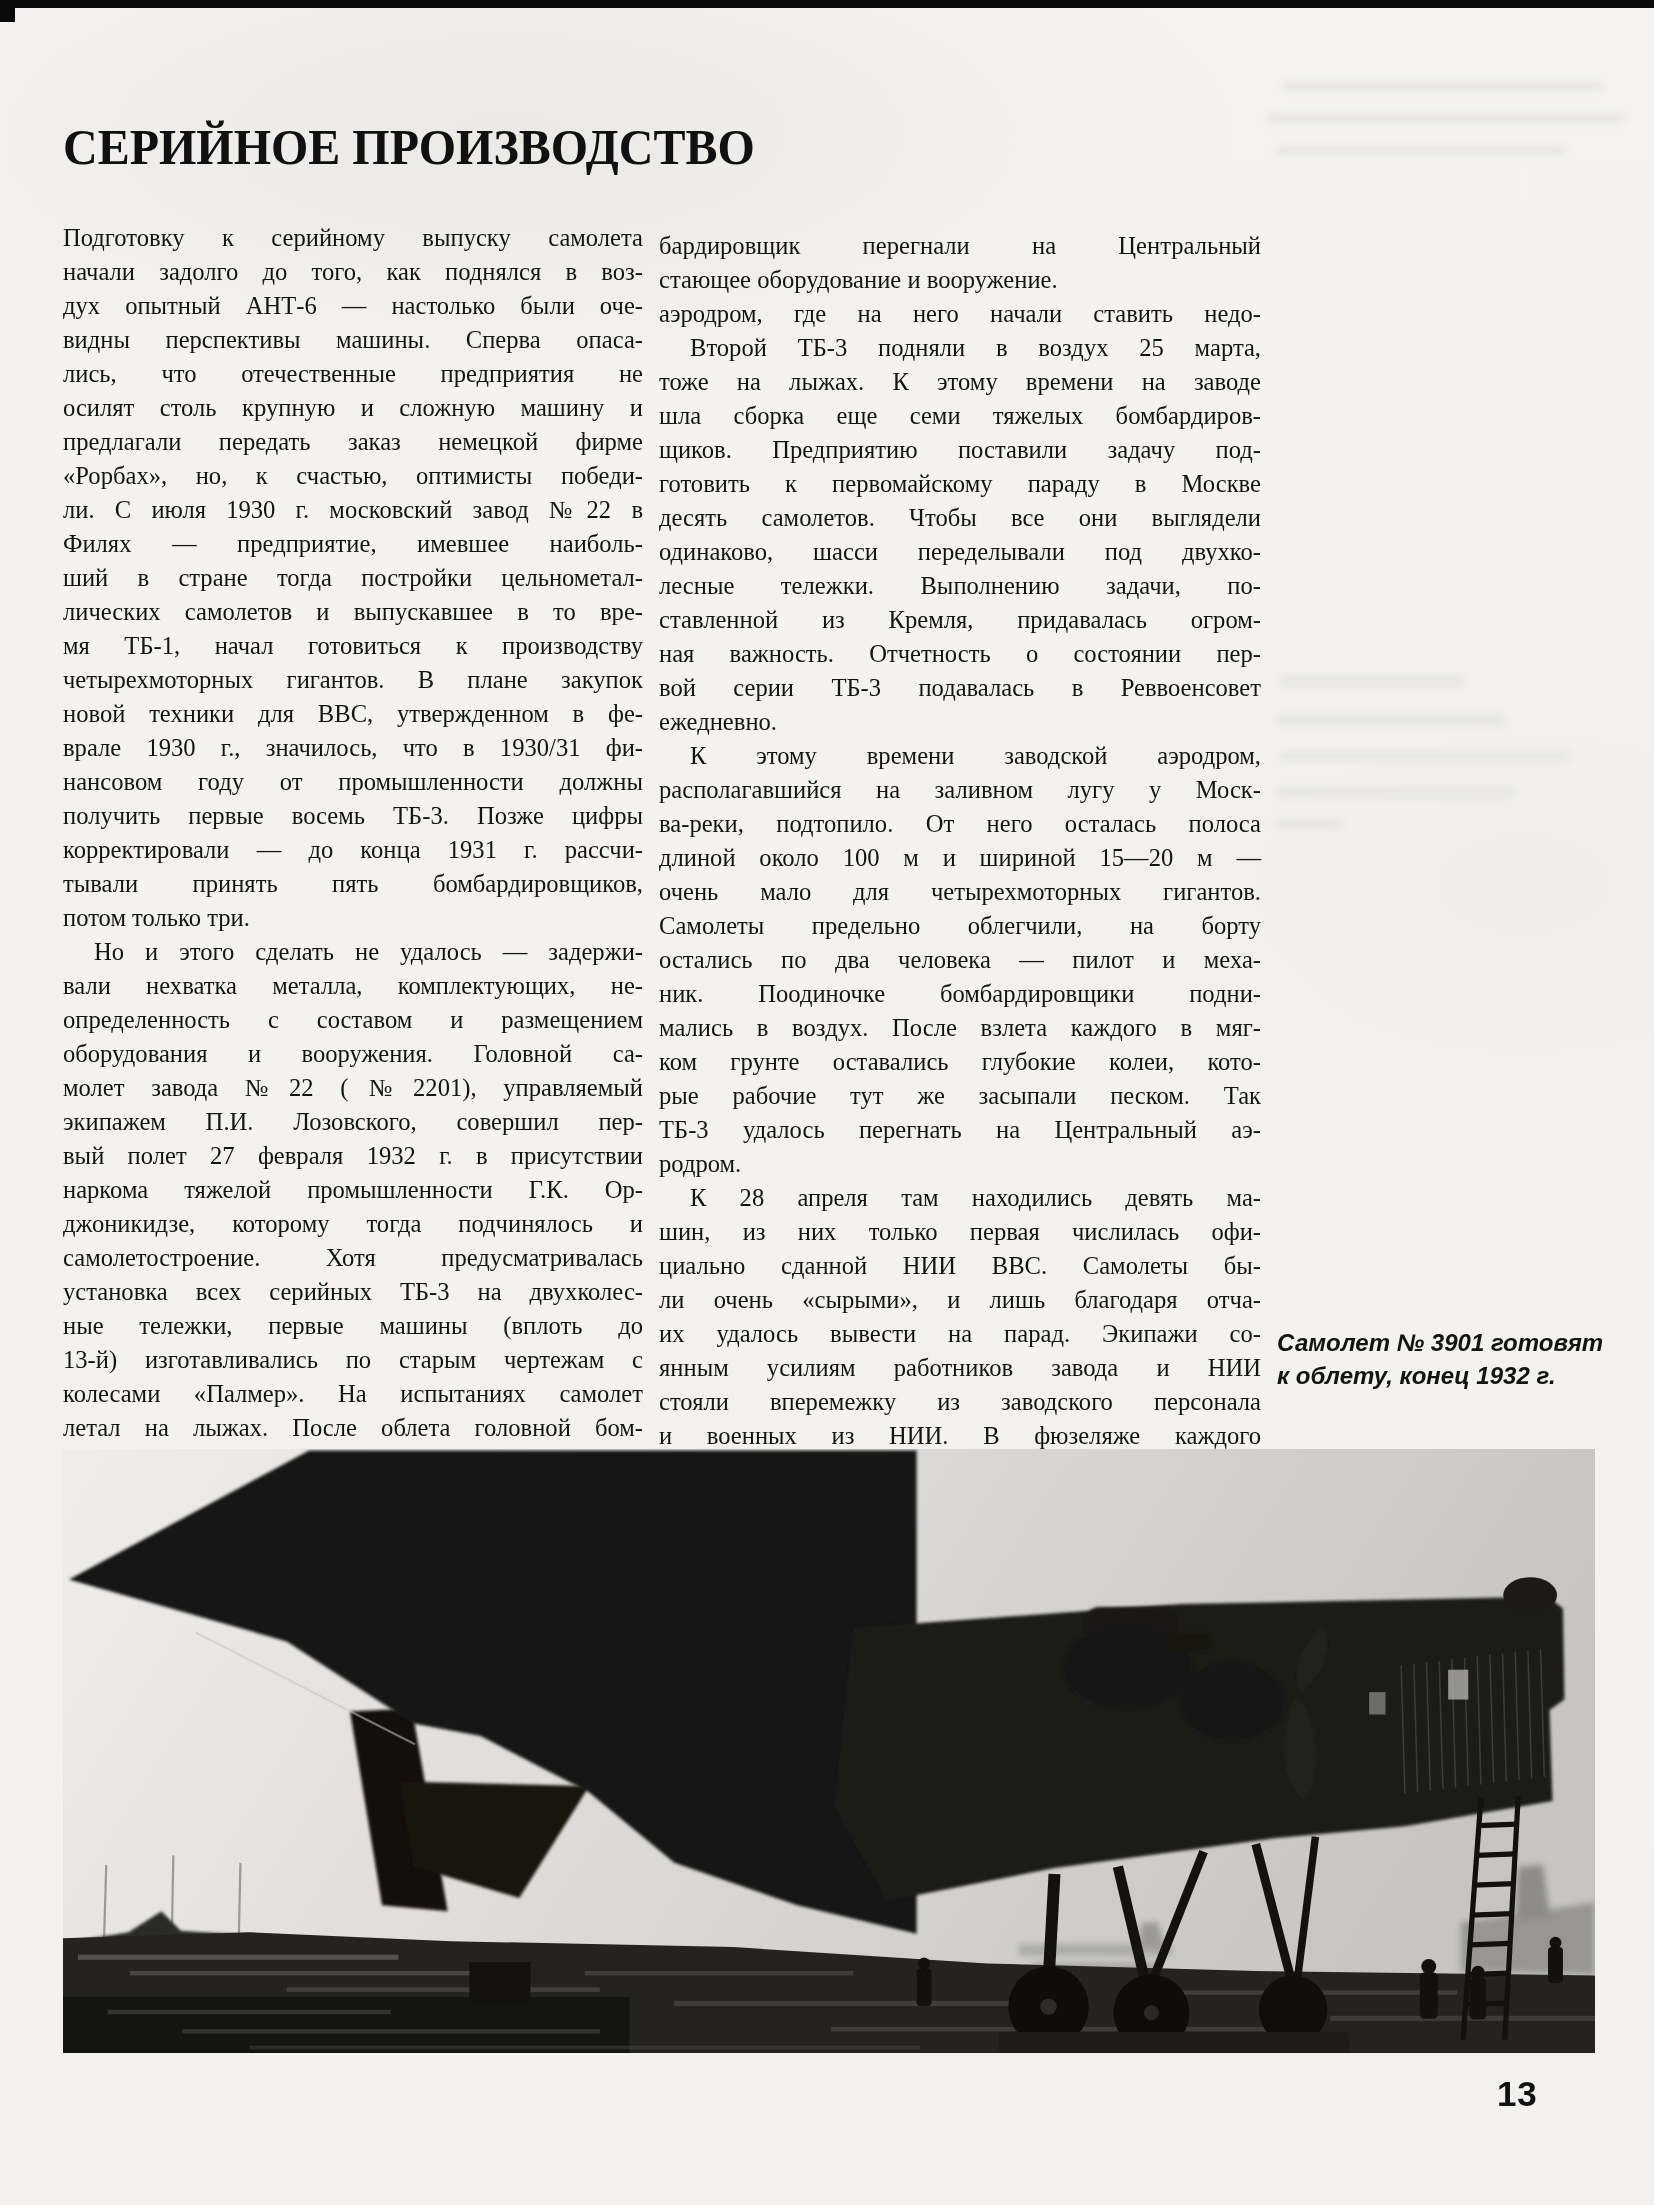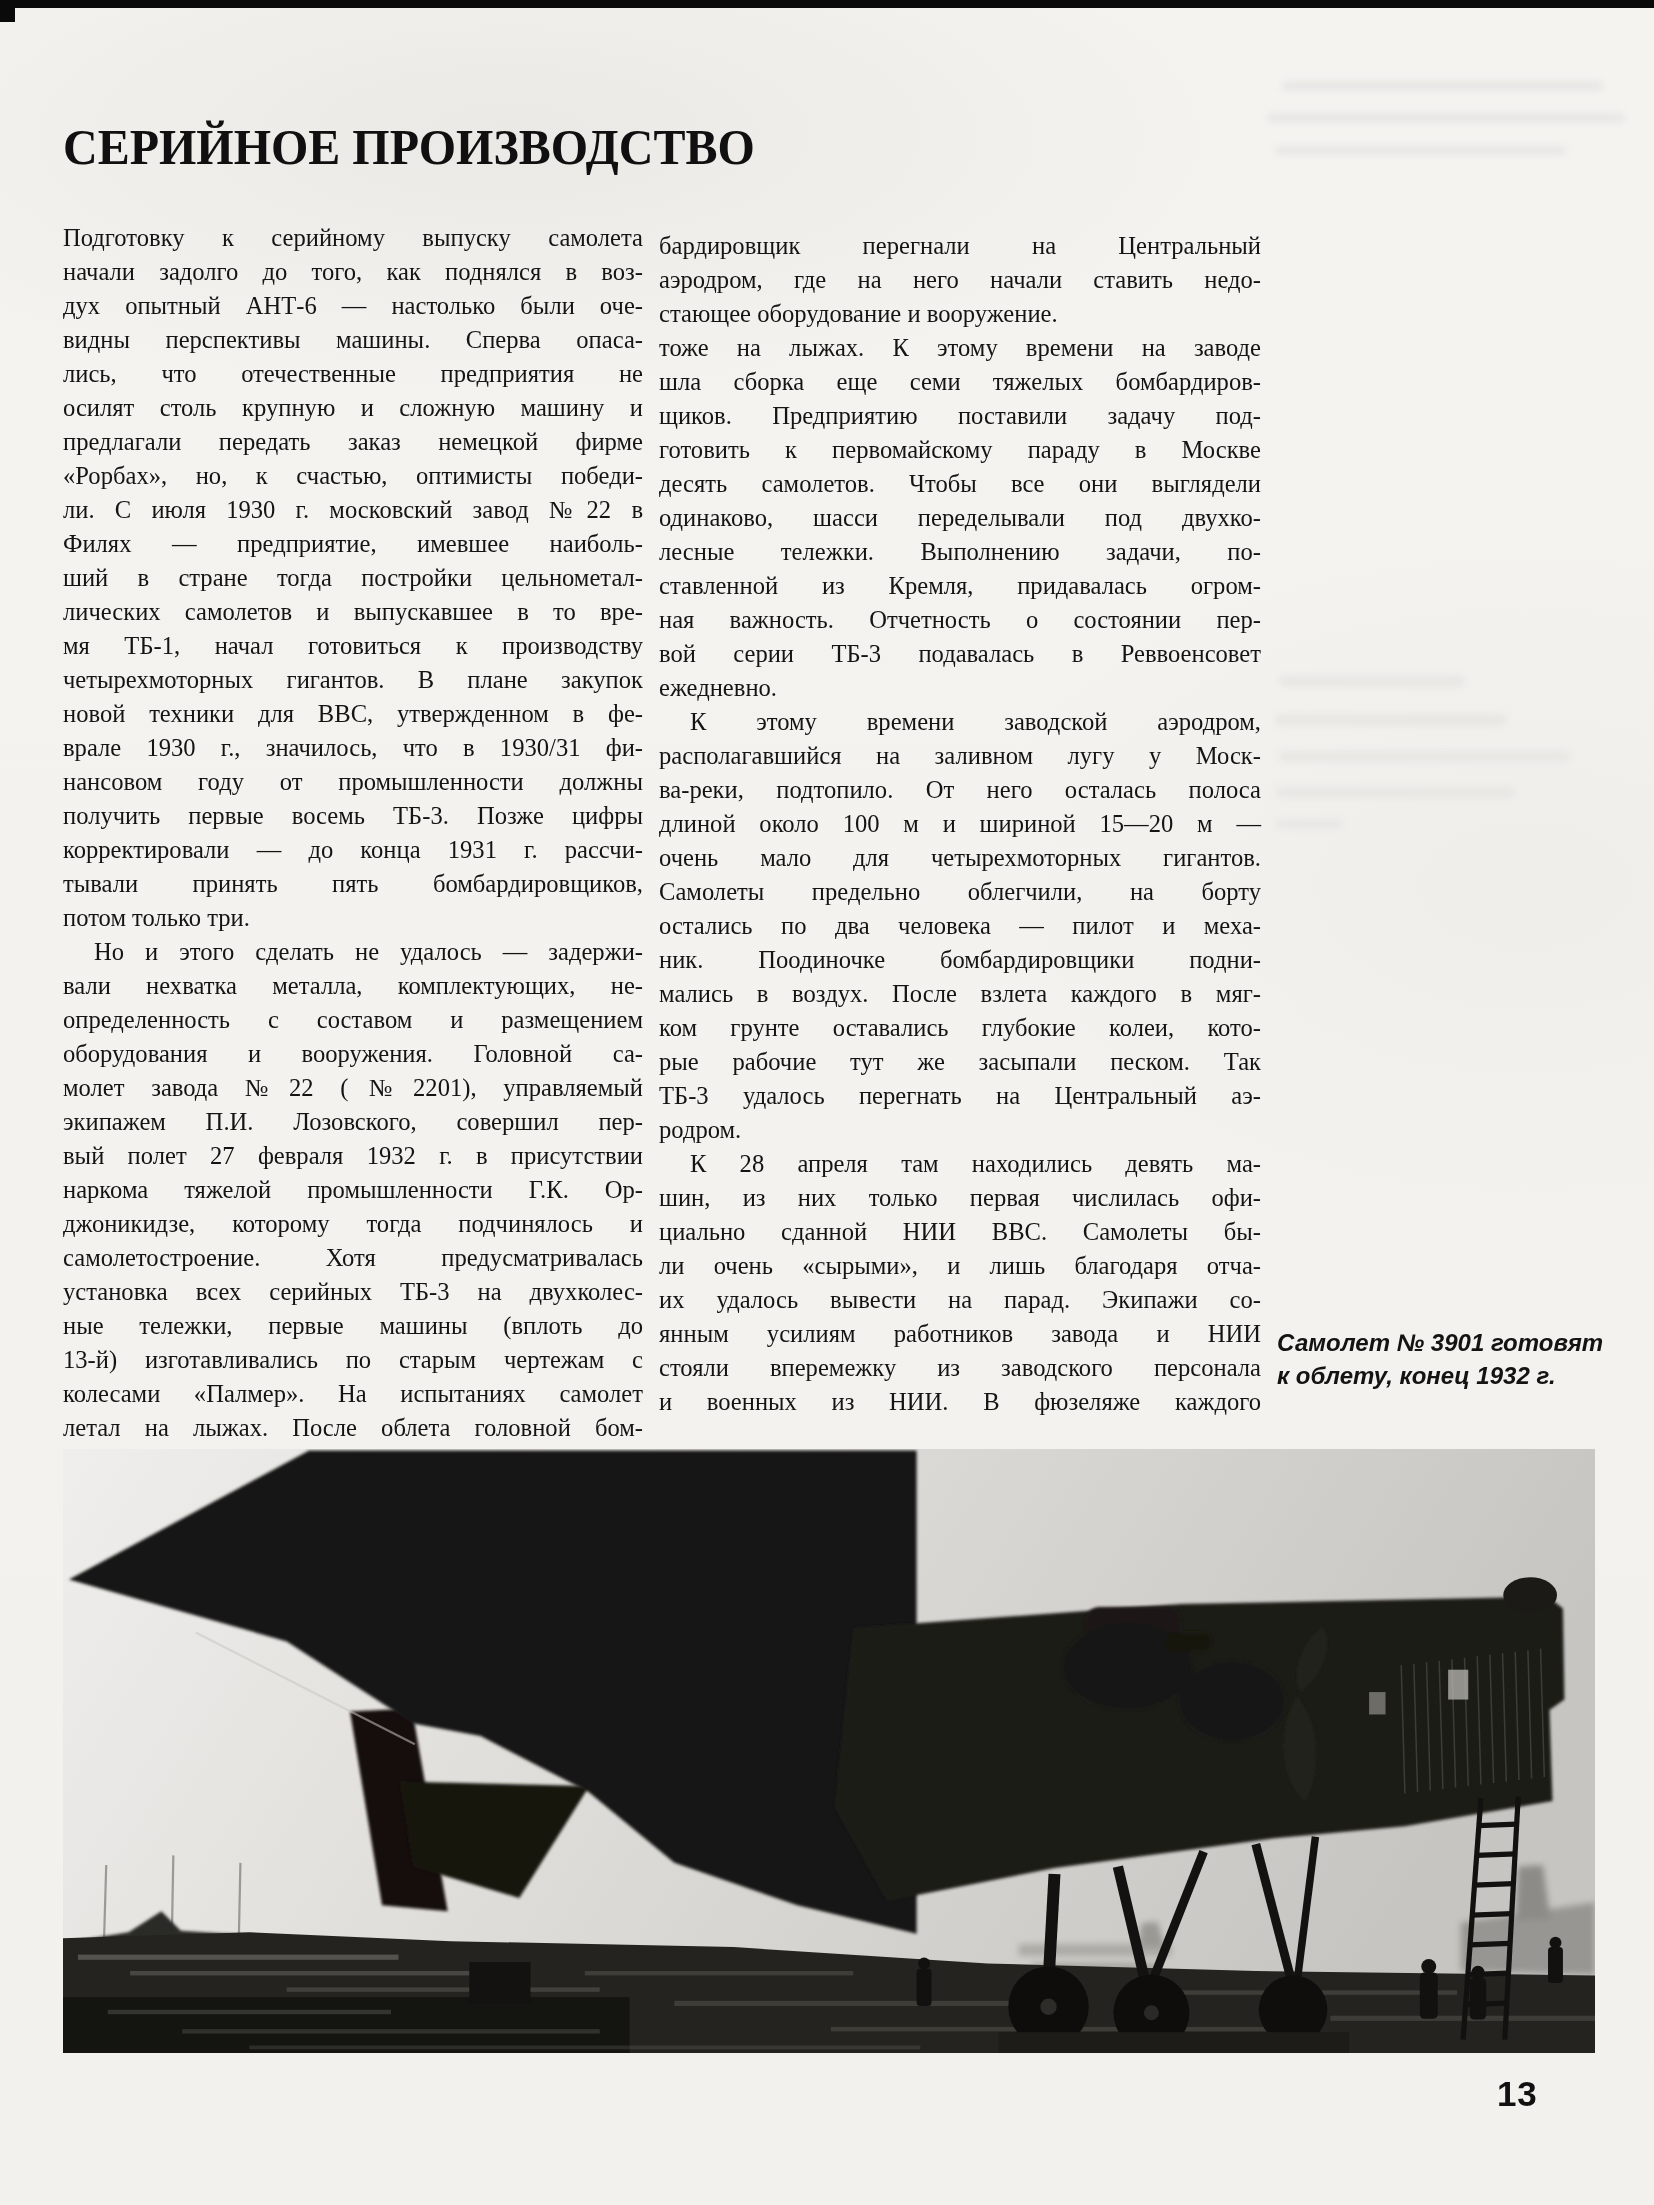--- a/index.html
+++ b/index.html
@@ -95,24 +95,25 @@
         <div class="tline">установка всех серийных ТБ-3 на двухколес-</div>
         <div class="tline">ные тележки, первые машины (вплоть до</div>
         <div class="tline">13-й) изготавливались по старым чертежам с</div>
         <div class="tline">колесами «Палмер». На испытаниях самолет</div>
         <div class="tline">летал на лыжах. После облета головной бом-</div>
       </div>
     </div>
   <div class="col col-right">
       <div class="para">
         <div class="tline">бардировщик перегнали на Центральный</div>
+        <div class="tline last">стающее оборудование и вооружение.</div>
         <div class="tline">аэродром, где на него начали ставить недо-</div>
-        <div class="tline last">стающее оборудование и вооружение.</div>
-      </div>
-      <div class="para">
+      </div>
+      <div class="para">
+        <div class="tline ind">Второй ТБ-3 подняли в воздух 25 марта,</div>
         <div class="tline">тоже на лыжах. К этому времени на заводе</div>
         <div class="tline">шла сборка еще семи тяжелых бомбардиров-</div>
         <div class="tline">щиков. Предприятию поставили задачу под-</div>
         <div class="tline">готовить к первомайскому параду в Москве</div>
         <div class="tline">десять самолетов. Чтобы все они выглядели</div>
         <div class="tline">одинаково, шасси переделывали под двухко-</div>
         <div class="tline">лесные тележки. Выполнению задачи, по-</div>
         <div class="tline">ставленной из Кремля, придавалась огром-</div>
         <div class="tline">ная важность. Отчетность о состоянии пер-</div>
         <div class="tline">вой серии ТБ-3 подавалась в Реввоенсовет</div>

